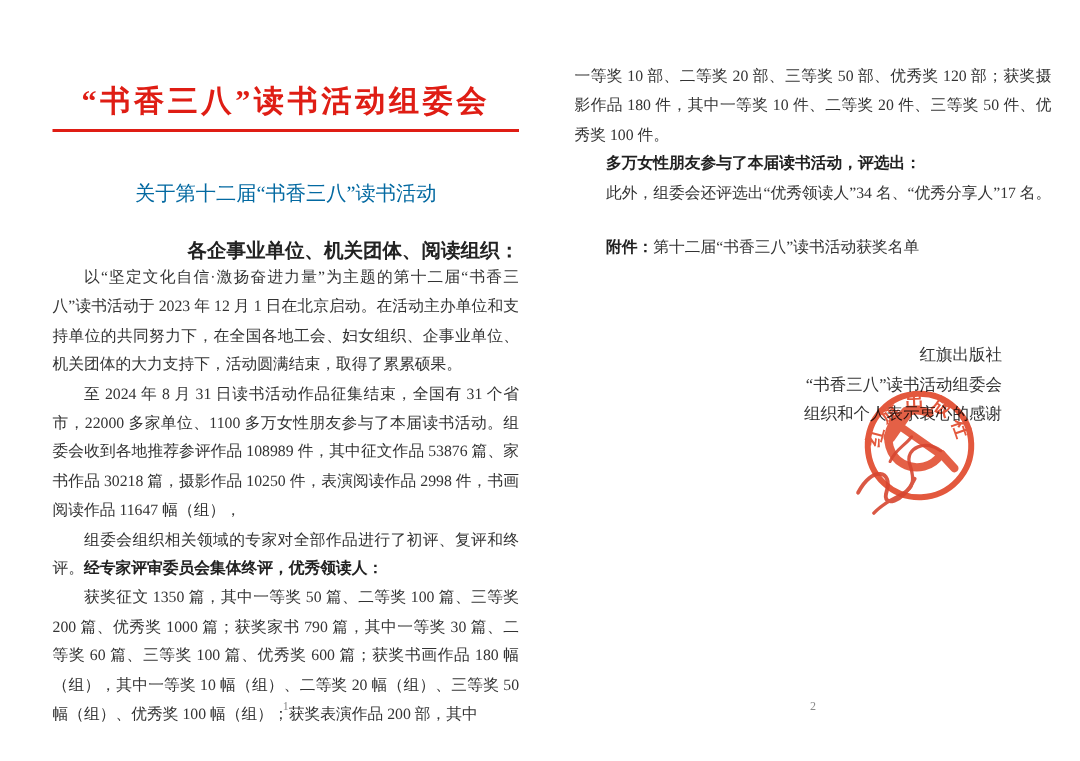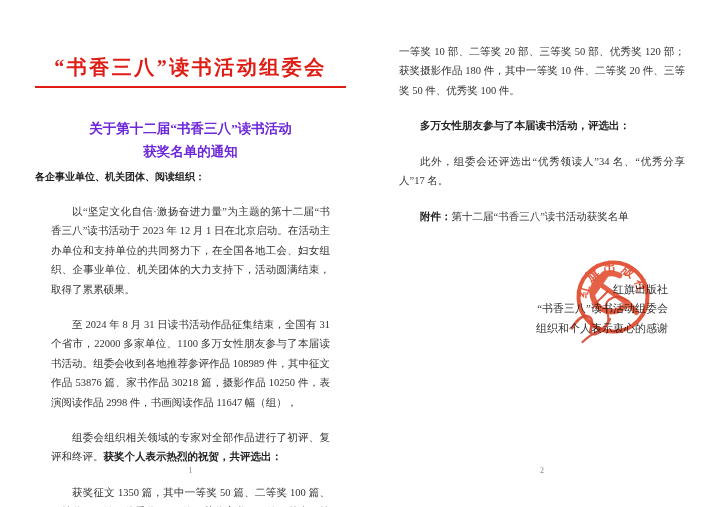--- a/index.html
+++ b/index.html
@@ -10,25 +10,25 @@
   .page{position:absolute;top:0;height:507px;}
   .page-left{left:35px;width:311px;}
   .page-right{left:383px;width:318px;}
 
   .letterhead{
     margin-top:54px;text-align:center;font-weight:bold;
     font-size:20px;letter-spacing:2.5px;white-space:nowrap;color:#df1d14;
   }
   .letterhead-rule{border-bottom:2px solid #df1d14;margin-top:5px;}
 
-  .doc-title{margin-top:29px;text-align:center;font-weight:bold;font-size:13.5px;line-height:23px;color:#6d28d9;}
+  .doc-title{margin-top:29px;text-align:center;font-weight:normal;font-size:13.5px;line-height:23px;color:#0369a1;}
 
-  .salutation{margin-top:4px;font-weight:bold;font-size:10px;line-height:19px;color:#222;}
+  .salutation{margin-top:17px;font-weight:bold;font-size:13px;line-height:19px;color:#222;text-align:right;}
 
-  .para{font-size:10.5px;line-height:19.4px;text-align:justify;margin:16px;color:#333;}
+  .para{font-size:10.5px;line-height:19.4px;text-align:justify;margin:0;color:#333;}
   .indent{text-indent:2em;}
   .bold{font-weight:bold;color:#222;}
 
   .attachment{margin-top:17px;}
 
   .signature{margin-top:53px;text-align:right;padding-right:33px;font-size:11px;line-height:19.5px;color:#333;position:relative;z-index:1;}
 
   .page-number{position:absolute;bottom:32px;left:0;width:100%;text-align:center;font-size:8px;color:#8a8a8a;}
 
   .seal{position:absolute;left:180px;top:247px;width:100px;height:100px;z-index:2;
@@ -41,28 +41,27 @@
 
 <div class="stage">
 
   <div class="page page-left">
 
     <div class="letterhead">“书香三八”读书活动组委会</div>
     <div class="letterhead-rule"></div>
 
     <div class="doc-title">
       <div>关于第十二届“书香三八”读书活动</div>
-      <div>获奖名单的通知</div>
     </div>
 
     <div class="salutation">各企事业单位、机关团体、阅读组织：</div>
 
     <p class="para indent">以“坚定文化自信·激扬奋进力量”为主题的第十二届“书香三八”读书活动于 2023 年 12 月 1 日在北京启动。在活动主办单位和支持单位的共同努力下，在全国各地工会、妇女组织、企事业单位、机关团体的大力支持下，活动圆满结束，取得了累累硕果。</p>
     <p class="para indent">至 2024 年 8 月 31 日读书活动作品征集结束，全国有 31 个省市，22000 多家单位、1100 多万女性朋友参与了本届读书活动。组委会收到各地推荐参评作品 108989 件，其中征文作品 53876 篇、家书作品 30218 篇，摄影作品 10250 件，表演阅读作品 2998 件，书画阅读作品 11647 幅（组），</p>
-    <p class="para indent"><span>组委会组织相关领域的专家对全部作品进行了初评、复评和终评。</span><span class="bold">获奖个人表示热烈的祝贺，共评选出：</span></p>
+    <p class="para indent"><span>组委会组织相关领域的专家对全部作品进行了初评、复评和终评。</span><span class="bold">经专家评审委员会集体终评，优秀领读人：</span></p>
     <p class="para indent">获奖征文 1350 篇，其中一等奖 50 篇、二等奖 100 篇、三等奖 200 篇、优秀奖 1000 篇；获奖家书 790 篇，其中一等奖 30 篇、二等奖 60 篇、三等奖 100 篇、优秀奖 600 篇；获奖书画作品 180 幅（组），其中一等奖 10 幅（组）、二等奖 20 幅（组）、三等奖 50 幅（组）、优秀奖 100 幅（组）；获奖表演作品 200 部，其中</p>
 
     <div class="page-number">1</div>
   </div>
 
   <div class="page page-right">
 
     <p class="para" style="margin-top:42px;">一等奖 10 部、二等奖 20 部、三等奖 50 部、优秀奖 120 部；获奖摄影作品 180 件，其中一等奖 10 件、二等奖 20 件、三等奖 50 件、优秀奖 100 件。</p>
     <p class="para indent bold">多万女性朋友参与了本届读书活动，评选出：</p>
     <p class="para indent">此外，组委会还评选出“优秀领读人”34 名、“优秀分享人”17 名。</p>

